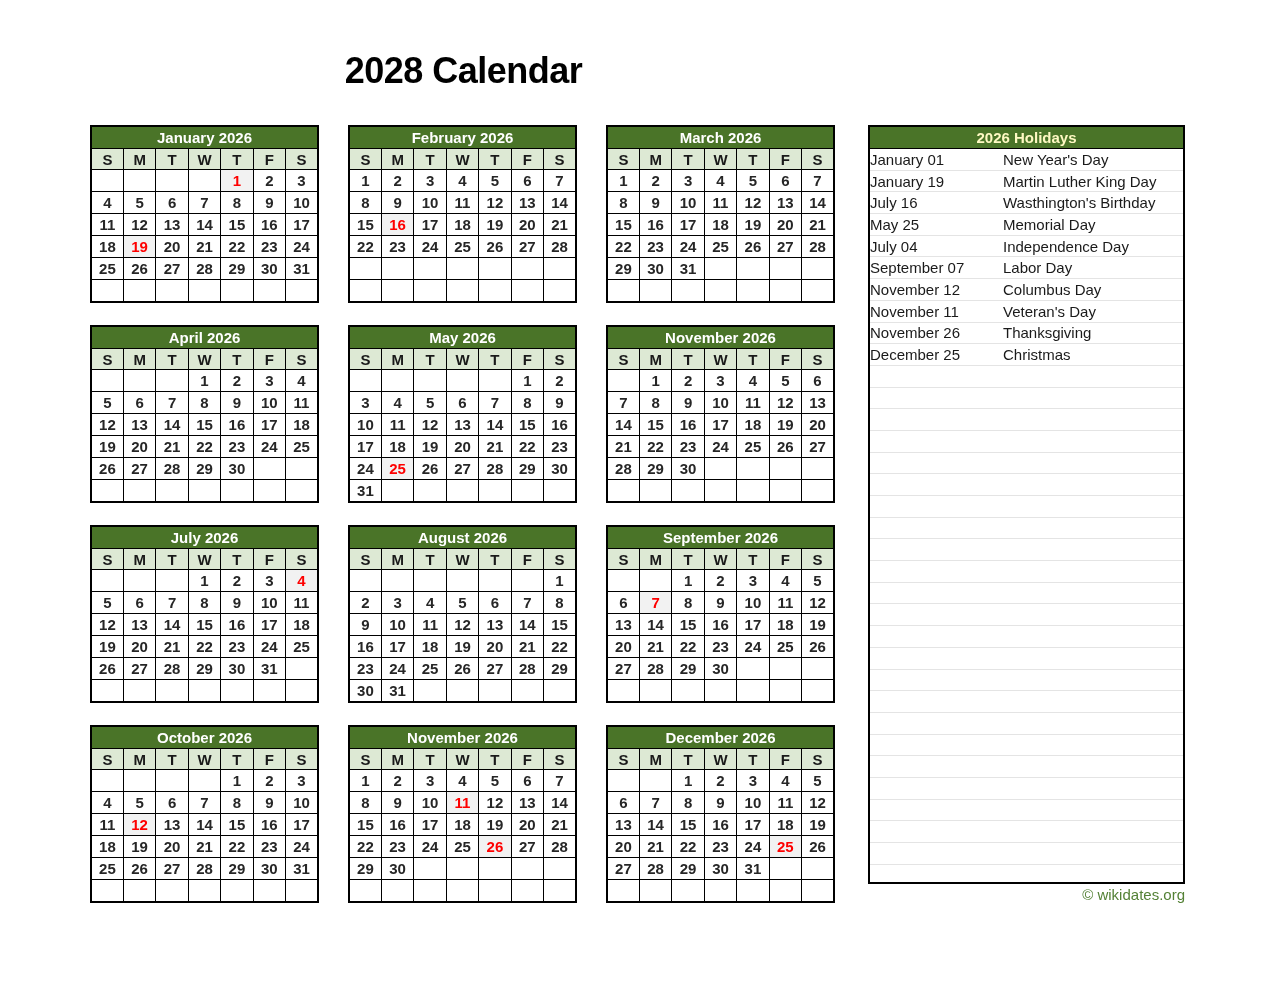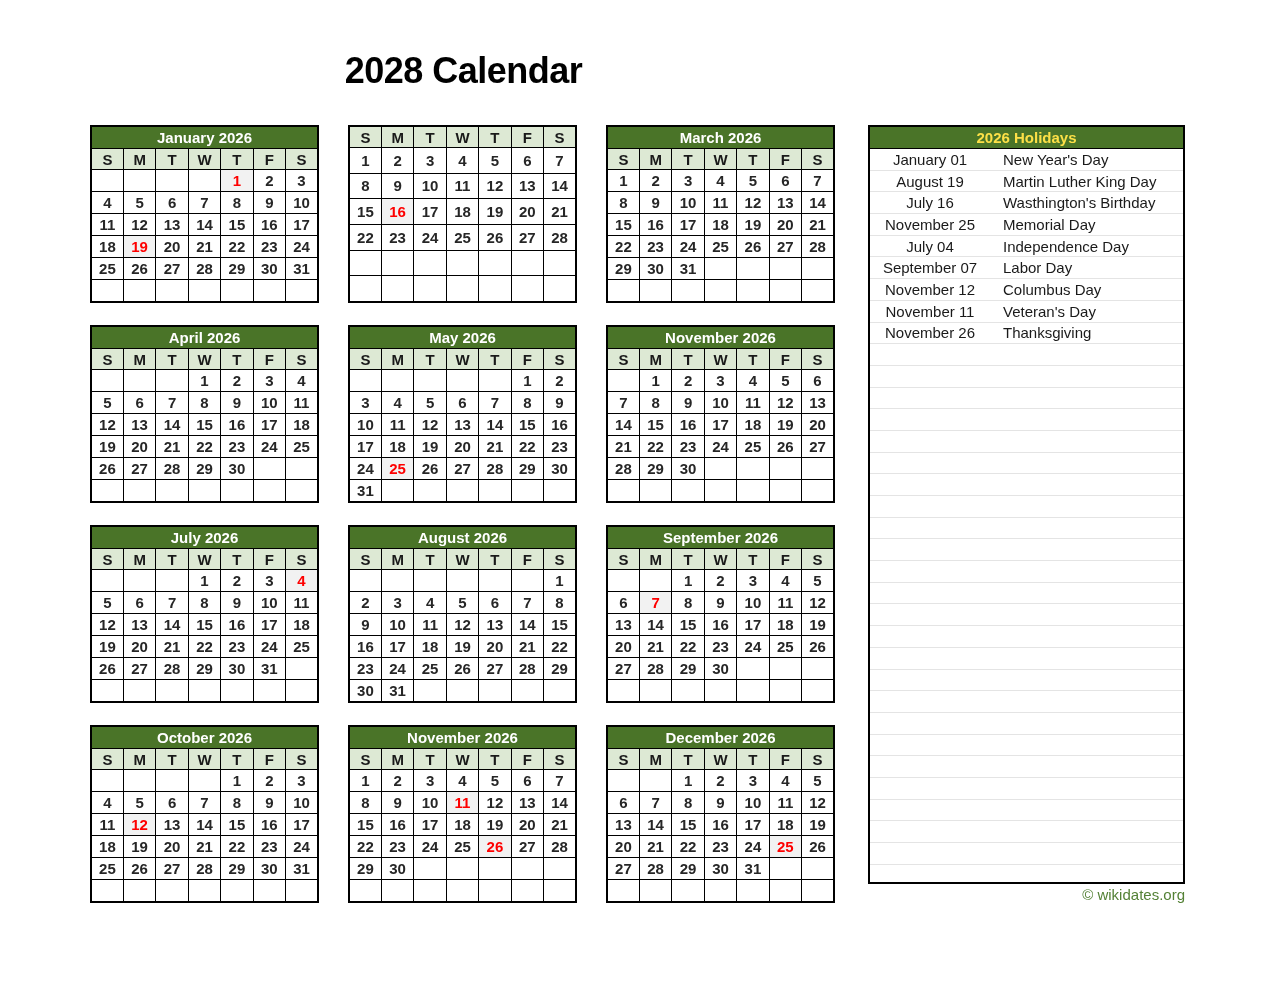--- a/index.html
+++ b/index.html
@@ -36,30 +36,30 @@
     text-align:center; background:#fff;
   }
   td.day.holiday { background:#f2f2f2; color:#fe0000; }
 
   .holidays-panel {
     position:absolute; left:868px; top:125px; width:317px; height:759px;
     border:2px solid #000; box-sizing:border-box; background:#fff;
     overflow:hidden;
   }
   .holidays-header {
-    background:#4a7428; color:#fde047; font-weight:700; font-size:15px;
+    background:#4a7428; color:#fef9c3; font-weight:700; font-size:15px;
     text-align:center; height:21px; line-height:21px;
     border-bottom:1px solid #000;
   }
   .hrow {
     display:flex; align-items:center; height:21.7px;
     border-bottom:1px solid #e4e4e4; font-size:15px; color:#1a1a1a;
     box-sizing:border-box;
   }
-  .hdate { width:120px; text-align:center; white-space:nowrap; }
+  .hdate { width:120px; text-align:left; white-space:nowrap; }
   .hname { padding-left:13px; white-space:nowrap; }
   .footer {
     position:absolute; left:868px; top:886px; width:317px;
     text-align:right; font-size:15px; color:#538135;
     text-decoration:none; cursor:pointer;
   }
 </style>
 </head>
 <body>
 
@@ -134,20 +134,23 @@
           <td class="day"></td>
           <td class="day"></td>
           <td class="day"></td>
           <td class="day"></td>
         </tr>
       </tbody>
     </table>
     <table class="month">
       <thead>
         <tr>
+          <th colspan="7" class="mname">February 2026</th>
+        </tr>
+        <tr>
           <th class="dow">S</th>
           <th class="dow">M</th>
           <th class="dow">T</th>
           <th class="dow">W</th>
           <th class="dow">T</th>
           <th class="dow">F</th>
           <th class="dow">S</th>
         </tr>
       </thead>
       <tbody>
@@ -930,29 +933,29 @@
   </div>
 
 <div class="holidays-panel">
   <div class="holidays-header">2026 Holidays</div>
   <div id="holidays-list">
       <div class="hrow">
         <div class="hdate">January 01</div>
         <div class="hname">New Year's Day</div>
       </div>
       <div class="hrow">
-        <div class="hdate">August 19</div>
+        <div class="hdate">January 19</div>
         <div class="hname">Martin Luther King Day</div>
       </div>
       <div class="hrow">
         <div class="hdate">July 16</div>
         <div class="hname">Wasthington's Birthday</div>
       </div>
       <div class="hrow">
-        <div class="hdate">November 25</div>
+        <div class="hdate">May 25</div>
         <div class="hname">Memorial Day</div>
       </div>
       <div class="hrow">
         <div class="hdate">July 04</div>
         <div class="hname">Independence Day</div>
       </div>
       <div class="hrow">
         <div class="hdate">September 07</div>
         <div class="hname">Labor Day</div>
       </div>
@@ -961,20 +964,24 @@
         <div class="hname">Columbus Day</div>
       </div>
       <div class="hrow">
         <div class="hdate">November 11</div>
         <div class="hname">Veteran's Day</div>
       </div>
       <div class="hrow">
         <div class="hdate">November 26</div>
         <div class="hname">Thanksgiving</div>
       </div>
+      <div class="hrow">
+        <div class="hdate">December 25</div>
+        <div class="hname">Christmas</div>
+      </div>
       <div class="hrow"></div>
       <div class="hrow"></div>
       <div class="hrow"></div>
       <div class="hrow"></div>
       <div class="hrow"></div>
       <div class="hrow"></div>
       <div class="hrow"></div>
       <div class="hrow"></div>
       <div class="hrow"></div>
       <div class="hrow"></div>

